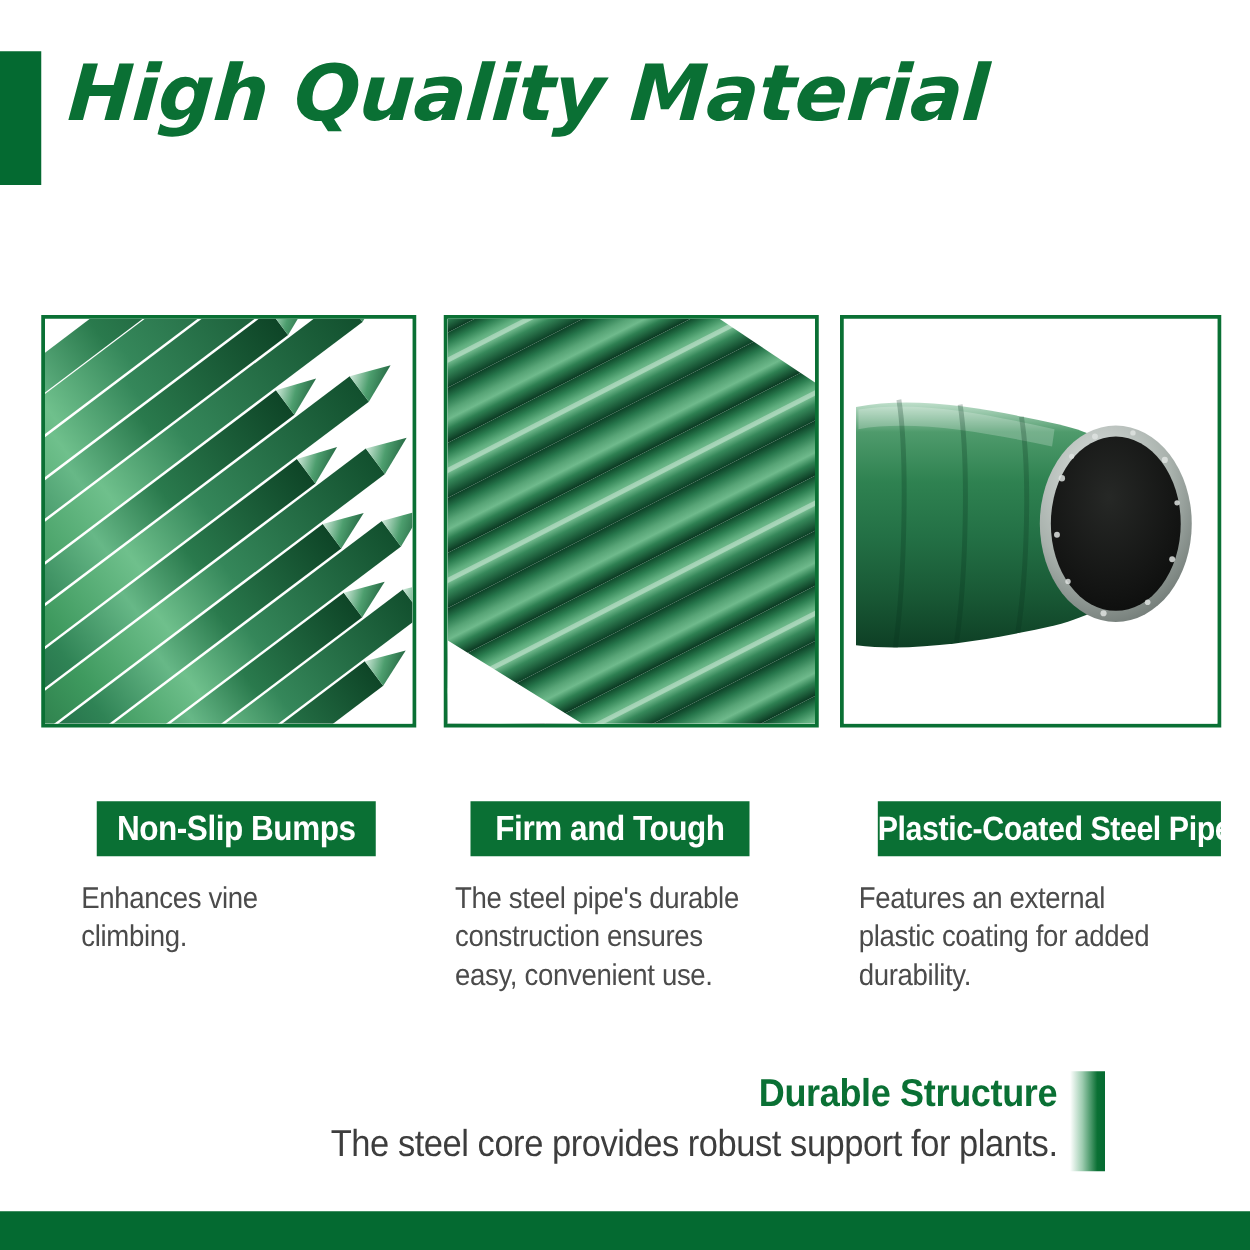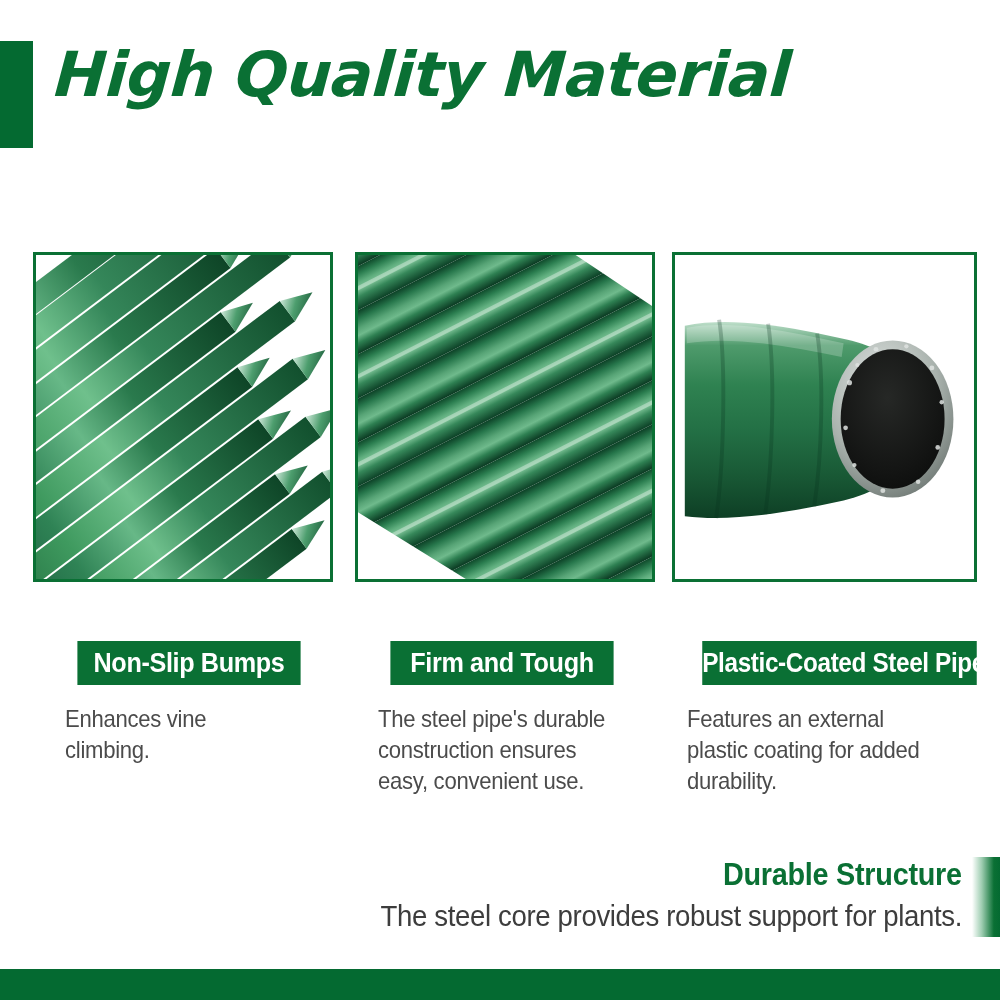--- a/index.html
+++ b/index.html
@@ -75,21 +75,21 @@
     display: block;
   }
 
   
   .caption {
     position: absolute;
     top: 620px;
     margin-top: 21px;
   }
   .cap-1 { left: 65px;  width: 248px; }
-  .cap-2 { left: 378px; width: 248px; }
+  .cap-2 { left: 364px; width: 248px; }
   .cap-3 { left: 687px; width: 305px; }
 
   .cap-badge {
     background: #0a7034;
     color: #ffffff;
     font-family: "Liberation Sans", sans-serif;
     font-size: 28px;
     font-weight: bold;
     line-height: 44px;
     height: 44px;
@@ -109,23 +109,23 @@
     line-height: 31px;
     letter-spacing: -0.3px;
     transform: scaleX(0.92);
     transform-origin: left top;
   }
   .cap-2 .cap-desc, .cap-3 .cap-desc { width: 275px; }
 
   
   .footer {
     position: absolute;
-    left: 0;
+    left: 12px;
     top: 845px;
-    width: 1000px;
+    width: 872px;
     height: 125px;
   }
   .footer-accent-bar {
     position: absolute;
     right: 0;
     top: 12px;
     width: 28px;
     height: 80px;
     background: linear-gradient(to right, #ffffff 0%, #9ecdb1 35%, #0a7034 78%, #046a31 100%);
   }

